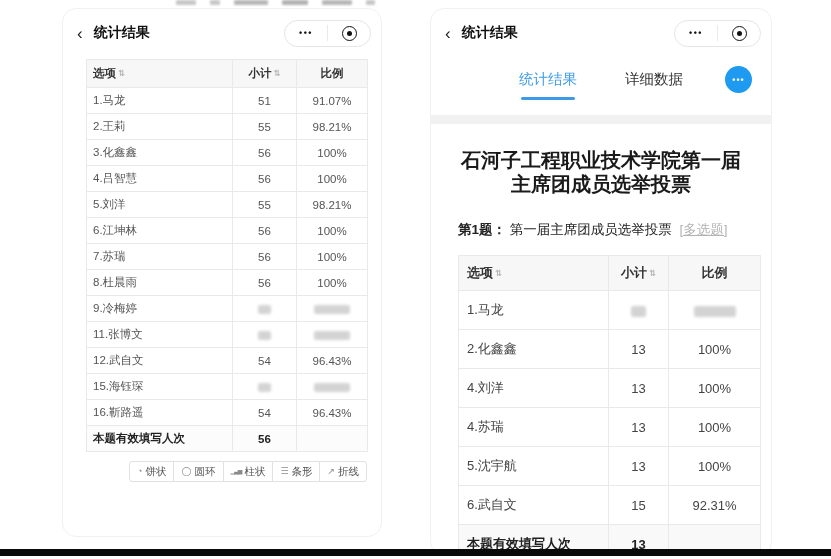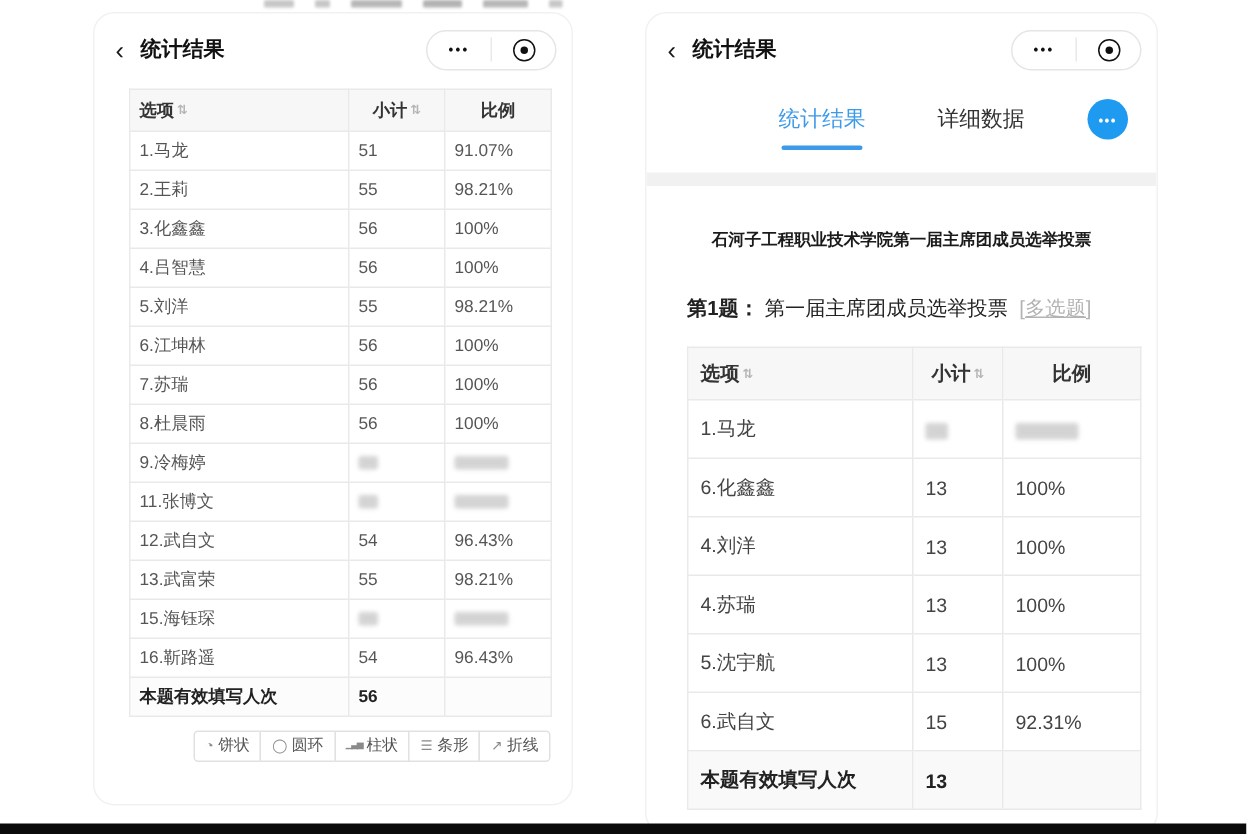--- a/index.html
+++ b/index.html
@@ -26,37 +26,37 @@
   .tabs{position:relative;display:flex;justify-content:center;gap:44px;align-items:center;height:52px;}
   .tab{font-size:14.5px;color:#333;position:relative;padding:4px 2px;cursor:default;}
   .tab.active{color:#3d9ae8;}
   .tab.active::after{content:"";position:absolute;left:50%;transform:translateX(-50%);bottom:-7px;
     width:54px;height:3px;border-radius:2px;background:#3d9ae8;}
   .fab{position:absolute;top:57px;right:19px;width:27px;height:27px;border-radius:50%;
     background:#1e9af0;color:#fff;display:flex;align-items:center;justify-content:center;
     font-size:9px;letter-spacing:1px;font-weight:700;}
   .gray-band{height:9px;background:#f1f1f1;margin-top:10px;}
   
-  .survey-title{margin:24px 26px 0 26px;text-align:center;font-size:11px;font-weight:700;
+  .survey-title{margin:24px 26px 0 26px;text-align:center;font-size:20px;font-weight:700;
     color:#1a1a1a;line-height:24px;}
   .question{margin:25px 0 0 27px;font-size:13.5px;color:#222;}
   .q-prefix{font-weight:600;}
   .q-tag{color:#b3b3b3;margin-left:4px;text-decoration:underline;}
   
   table{border-collapse:collapse;table-layout:fixed;padding-left:24px;}
   th,td{border:1px solid #e9e9e9;overflow:hidden;white-space:nowrap;}
   thead th{background:#f7f7f7;font-weight:700;color:#333;}
   .t-left{width:281px;margin:6px 0 0 23px;font-size:11.5px;}
   .t-left th{padding:6px 6px;text-align:center;}
   .t-left td{padding:5px 6px;color:#555;}
   .t-right{width:302px;margin:16px 0 0 27px;font-size:13px;}
   .t-right th{padding:8px 8px;text-align:center;}
   .t-right td{padding:10px 8px;color:#444;}
   th.opt,td.opt{text-align:left;}
-  td.c{text-align:left;}
+  td.c{text-align:center;}
   .footer-row td{font-weight:700;color:#222;background:#fcfcfc;}
   .t-right .footer-row td{background:#f9f9f9;}
   .sort{color:#b5b5b5;font-size:8.5px;margin-left:2px;vertical-align:1px;}
   
   .redact{display:inline-block;height:9px;border-radius:2px;background:#a9a9a9;opacity:.5;
     filter:blur(1.4px);vertical-align:middle;}
   .redact.sub{width:13px;}
   .redact.ratio{width:36px;}
   .t-right .redact.sub{width:15px;height:11px;}
   .t-right .redact.ratio{width:42px;height:11px;}
@@ -165,25 +165,20 @@
           <td class="opt">11.张博文</td>
           <td class="c"><span class="redact sub"></span></td>
           <td class="c"><span class="redact ratio"></span></td>
         </tr>
         <tr>
           <td class="opt">12.武自文</td>
           <td class="c">54</td>
           <td class="c">96.43%</td>
         </tr>
         <tr>
-          <td class="opt">13.武富荣</td>
-          <td class="c">55</td>
-          <td class="c">98.21%</td>
-        </tr>
-        <tr>
           <td class="opt">15.海钰琛</td>
           <td class="c"><span class="redact sub"></span></td>
           <td class="c"><span class="redact ratio"></span></td>
         </tr>
         <tr>
           <td class="opt">16.靳路遥</td>
           <td class="c">54</td>
           <td class="c">96.43%</td>
         </tr>
       </tbody>
@@ -264,21 +259,21 @@
           <th><span>比例</span></th>
         </tr>
       </thead>
     <tbody>
         <tr>
           <td class="opt">1.马龙</td>
           <td class="c"><span class="redact sub"></span></td>
           <td class="c"><span class="redact ratio"></span></td>
         </tr>
         <tr>
-          <td class="opt">6.化鑫鑫</td>
+          <td class="opt">2.化鑫鑫</td>
           <td class="c">13</td>
           <td class="c">100%</td>
         </tr>
         <tr>
           <td class="opt">4.刘洋</td>
           <td class="c">13</td>
           <td class="c">100%</td>
         </tr>
         <tr>
           <td class="opt">4.苏瑞</td>

